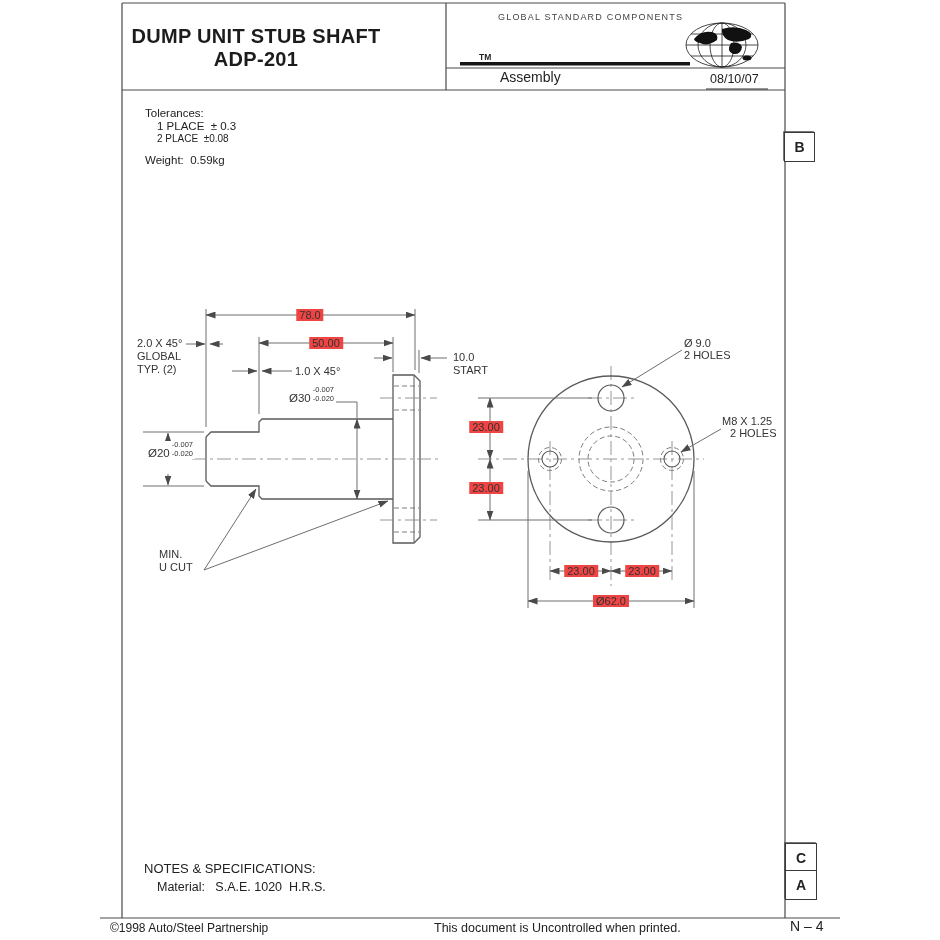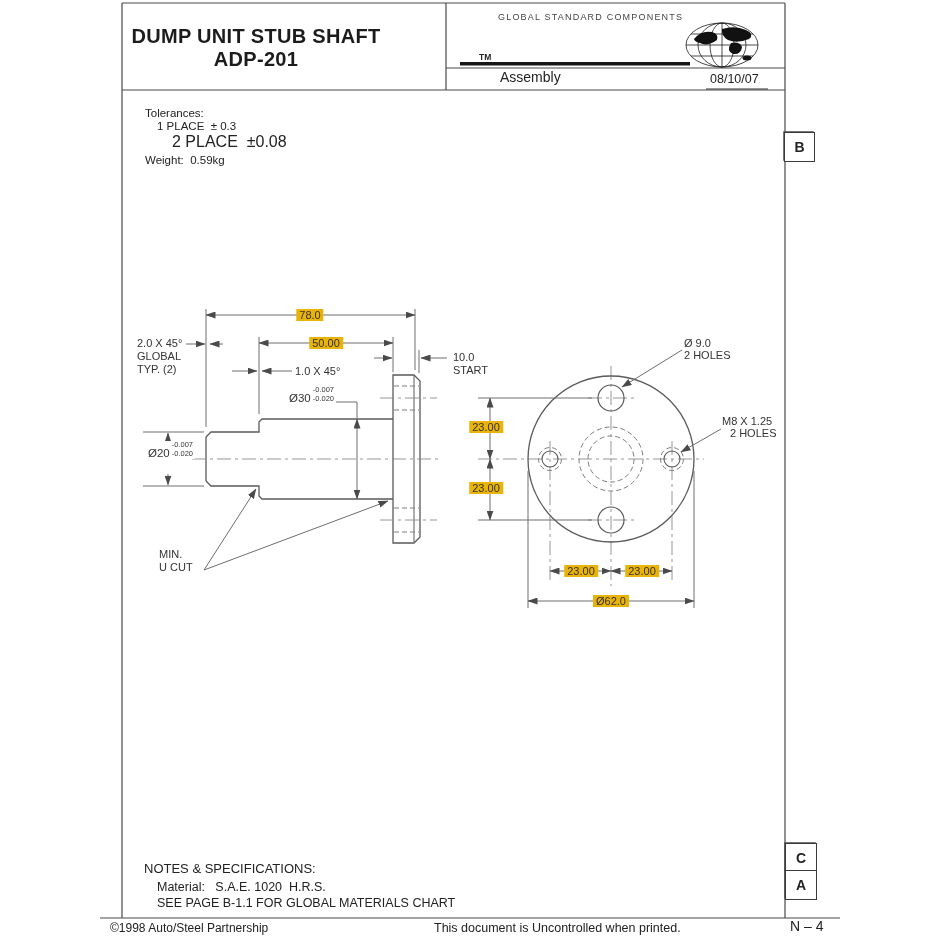--- a/index.html
+++ b/index.html
@@ -3,21 +3,21 @@
 <meta charset="utf-8">
 <style>
   html,body { margin:0; padding:0; background:#ffffff; }
   #page {
     position:relative; width:940px; height:940px; background:#ffffff;
     font-family:"Liberation Sans", sans-serif; color:#222; overflow:hidden;
   }
   #linework { position:absolute; left:0; top:0; }
   .txt { position:absolute; white-space:pre; line-height:1.1; color:#222; }
   .dim {
-    position:absolute; transform:translateX(-50%); background:#eab308;
+    position:absolute; transform:translateX(-50%); background:#ef4444;
     padding:0 3px; font-size:11px; white-space:pre; color:#333;
   }
   .small { font-size:11px; color:#333; }
   .tol-group { position:absolute; display:flex; align-items:flex-start; background:#fff; padding:0 2px; }
   .tol-main { font-size:11.5px; color:#333; margin-top:6px; }
   .tol-stack { display:flex; flex-direction:column; margin-left:2px; }
   .tol-stack span { font-size:7.5px; color:#333; line-height:1.15; }
   .zone {
     position:absolute; border:1.5px solid #3a3a3a; background:#fff;
     display:flex; align-items:center; justify-content:center;
@@ -134,21 +134,21 @@
   <div class="txt" style="left:479px;top:53px;font-size:8.5px;font-weight:bold">TM</div>
   <div class="txt" style="left:500px;top:70px;font-size:14px">Assembly</div>
   <div class="txt" style="left:710px;top:73px;font-size:12.5px">08/10/07</div>
 
   <div class="zone" style="left:784px;top:132px;width:29px;height:28px">B</div>
   <div class="zone" style="left:785px;top:843px;width:30px;height:27px">C</div>
   <div class="zone" style="left:785px;top:870px;width:30px;height:28px">A</div>
 
   <div class="txt" style="left:145px;top:107px;font-size:11.5px">Tolerances:</div>
   <div class="txt" style="left:157px;top:120px;font-size:11.5px">1 PLACE  ± 0.3</div>
-  <div class="txt" style="left:172px;top:133px;font-size:16px">2 PLACE  ±0.08</div>
+  <div class="txt" style="left:157px;top:133px;font-size:10px">2 PLACE  ±0.08</div>
   <div class="txt" style="left:145px;top:154px;font-size:11.5px">Weight:  0.59kg</div>
 
   <div class="dim" style="left:310px;top:309px">78.0</div>
   <div class="dim" style="left:326px;top:337px">50.00</div>
 
   <div class="txt small" style="left:137px;top:337px">2.0 X 45°</div>
   <div class="txt small" style="left:137px;top:350px">GLOBAL</div>
   <div class="txt small" style="left:137px;top:363px">TYP. (2)</div>
 
   <div class="txt small" style="left:295px;top:365px">1.0 X 45°</div>
@@ -181,19 +181,18 @@
   <div class="dim" style="left:642px;top:565px">23.00</div>
   <div class="dim" style="left:611px;top:595px">Ø62.0</div>
 
   <div class="txt small" style="left:684px;top:337px">Ø 9.0</div>
   <div class="txt small" style="left:684px;top:349px">2 HOLES</div>
   <div class="txt small" style="left:722px;top:415px">M8 X 1.25</div>
   <div class="txt small" style="left:730px;top:427px">2 HOLES</div>
 
   <div class="txt" style="left:144px;top:862px;font-size:13px;font-weight:normal">NOTES &amp; SPECIFICATIONS:</div>
   <div class="txt" style="left:157px;top:881px;font-size:12.5px">Material:   S.A.E. 1020  H.R.S.</div>
-  <div class="txt" style="left:157px;top:897px;font-size:12.5px">SEE PAGE B-1.1 FOR GLOBAL MATERIALS CHART</div>
 
   <div class="txt" style="left:110px;top:922px;font-size:12px">©1998 Auto/Steel Partnership</div>
   <div class="txt" style="left:434px;top:922px;font-size:12.5px">This document is Uncontrolled when printed.</div>
   <div class="txt" style="left:790px;top:919px;font-size:14px">N – 4</div>
 
 </div>
 
 </body></html>

